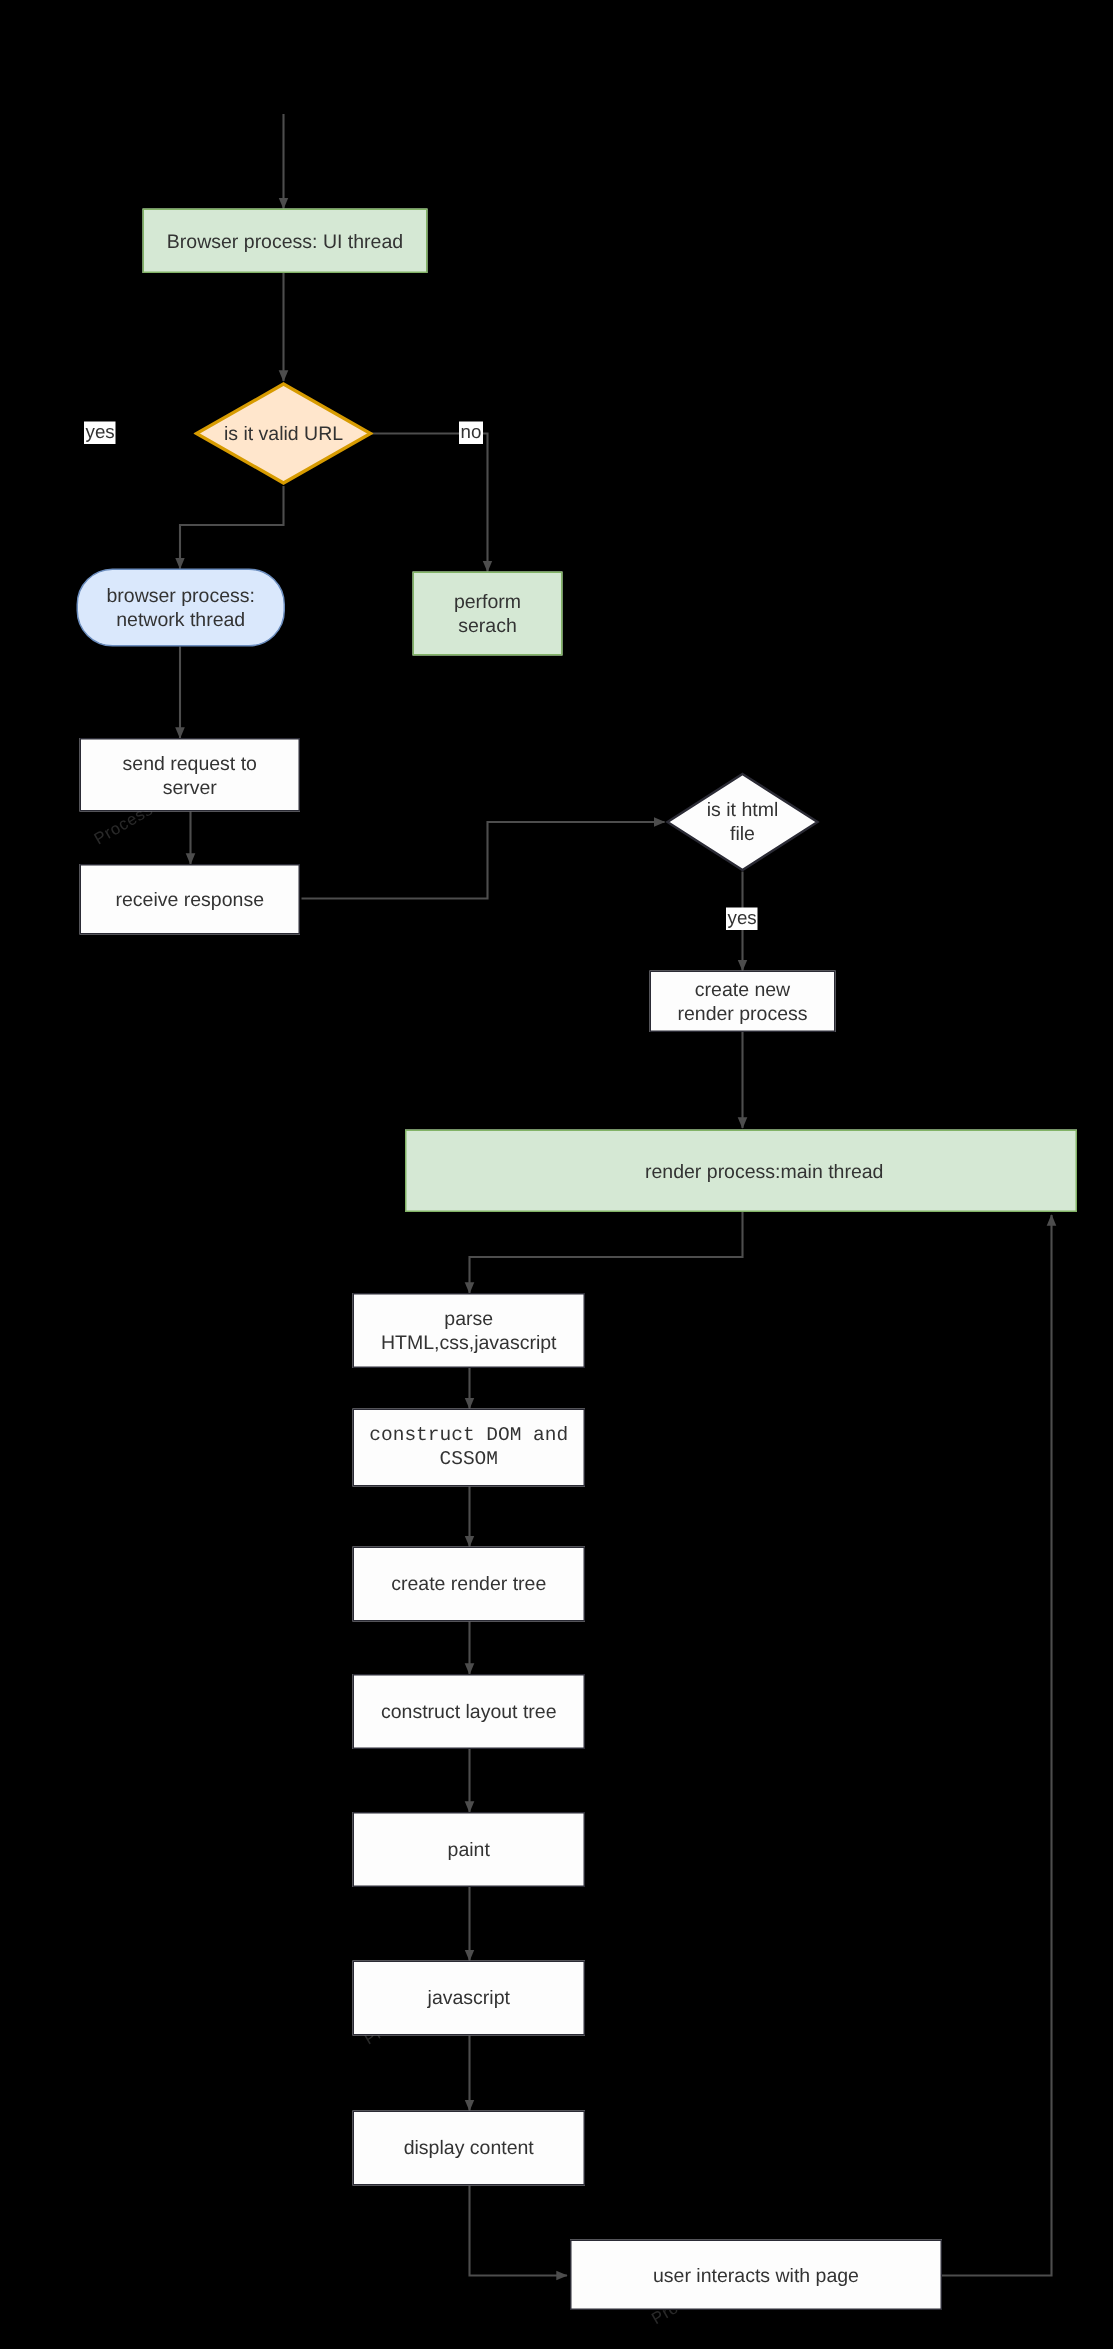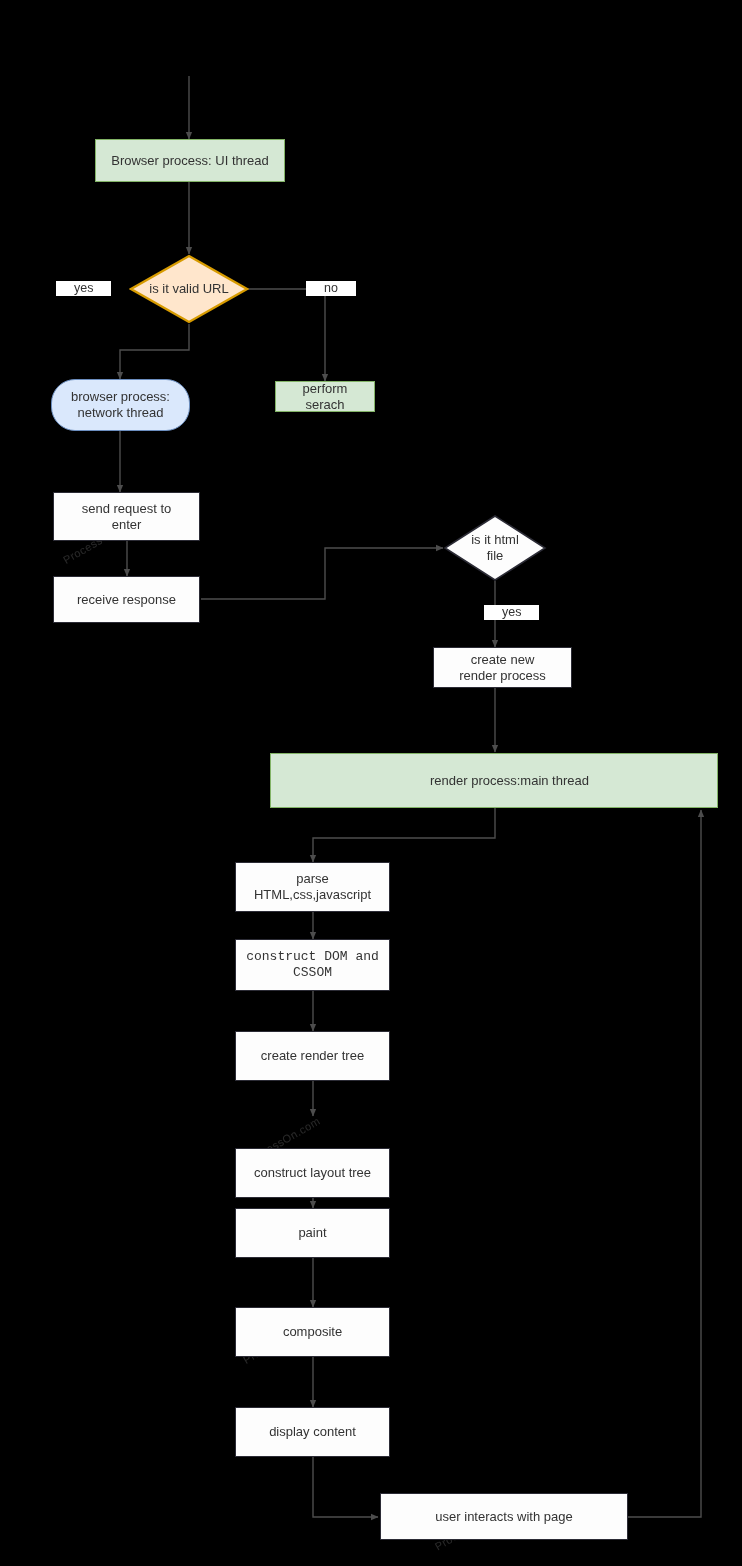--- a/index.html
+++ b/index.html
@@ -66,21 +66,21 @@
     font-size: 13px;
     line-height: 16px;
     white-space: pre-line;
   }
   .edge-label {
     position: absolute;
     background: #ffffff;
     color: #333333;
     font-size: 12.5px;
     line-height: 15px;
-    padding: 0 18px;
+    padding: 0 1px;
     white-space: nowrap;
   }
   .wm {
     position: absolute;
     color: rgba(255,255,255,0.16);
     font-size: 11px;
     transform: rotate(-30deg);
     white-space: nowrap;
     pointer-events: none;
     letter-spacing: 0.5px;
@@ -146,57 +146,57 @@
 
   <div class="node n-green" style="left:95px; top:139px; width:190px; height:43px;">Browser process: UI thread</div>
 
   <div class="diamond-wrap" style="left:129px; top:254px; width:120px; height:70px;">
     <svg width="120" height="70" viewBox="0 0 120 70">
       <polygon points="60,2 118,35 60,68 2,35" fill="#ffe6cc" stroke="#d79b00" stroke-width="2.2"></polygon>
     </svg>
     <span class="diamond-label">is it valid URL</span>
   </div>
 
-  <div class="node n-green" style="left:275px; top:381px; width:100px; height:31px;">perform
+  <div class="node n-green" style="left:275px; top:381px; width:100px; height:56px;">perform
 serach</div>
 
   <div class="node n-blue rounded-pill" style="left:51px; top:379px; width:139px; height:52px;">browser process:
 network thread</div>
 
   <div class="node n-white" style="left:53px; top:492px; width:147px; height:49px;">send request to
-enter</div>
+server</div>
 
   <div class="node n-white" style="left:53px; top:576px; width:147px; height:47px;">receive response</div>
 
   <div class="diamond-wrap" style="left:443px; top:514px; width:104px; height:68px;">
     <svg width="104" height="68" viewBox="0 0 104 68">
       <polygon points="52,2 102,34 52,66 2,34" fill="#fdfdfd" stroke="#2b2b35" stroke-width="1.6"></polygon>
     </svg>
     <span class="diamond-label">is it html
 file</span>
   </div>
 
-  <div class="node n-white" style="left:433px; top:647px; width:139px; height:41px;">create new
+  <div class="node n-white" style="left:433px; top:647px; width:124px; height:41px;">create new
 render process</div>
 
   <div class="node n-green" style="left:270px; top:753px; width:448px; height:55px;padding-left:37px;">render process:main thread</div>
 
   <div class="node n-white" style="left:235px; top:862px; width:155px; height:50px;">parse
 HTML,css,javascript</div>
 
   <div class="node n-white" style="left:235px; top:939px; width:155px; height:52px;font-family:Liberation Mono, monospace;">construct DOM and
 CSSOM</div>
 
   <div class="node n-white" style="left:235px; top:1031px; width:155px; height:50px;">create render tree</div>
 
-  <div class="node n-white" style="left:235px; top:1148px; width:155px; height:50px;">construct layout tree</div>
+  <div class="node n-white" style="left:235px; top:1116px; width:155px; height:50px;">construct layout tree</div>
 
   <div class="node n-white" style="left:235px; top:1208px; width:155px; height:50px;">paint</div>
 
-  <div class="node n-white" style="left:235px; top:1307px; width:155px; height:50px;">composite</div>
+  <div class="node n-white" style="left:235px; top:1307px; width:155px; height:50px;">javascript</div>
 
   <div class="node n-white" style="left:235px; top:1407px; width:155px; height:50px;">display content</div>
 
   <div class="node n-white" style="left:380px; top:1493px; width:248px; height:47px;">user interacts with page</div>
 
   <div class="edge-label" style="left:56px; top:281px;">yes</div>
 
   <div class="edge-label" style="left:306px; top:281px;">no</div>
 
   <div class="edge-label" style="left:484px; top:605px;">yes</div>

